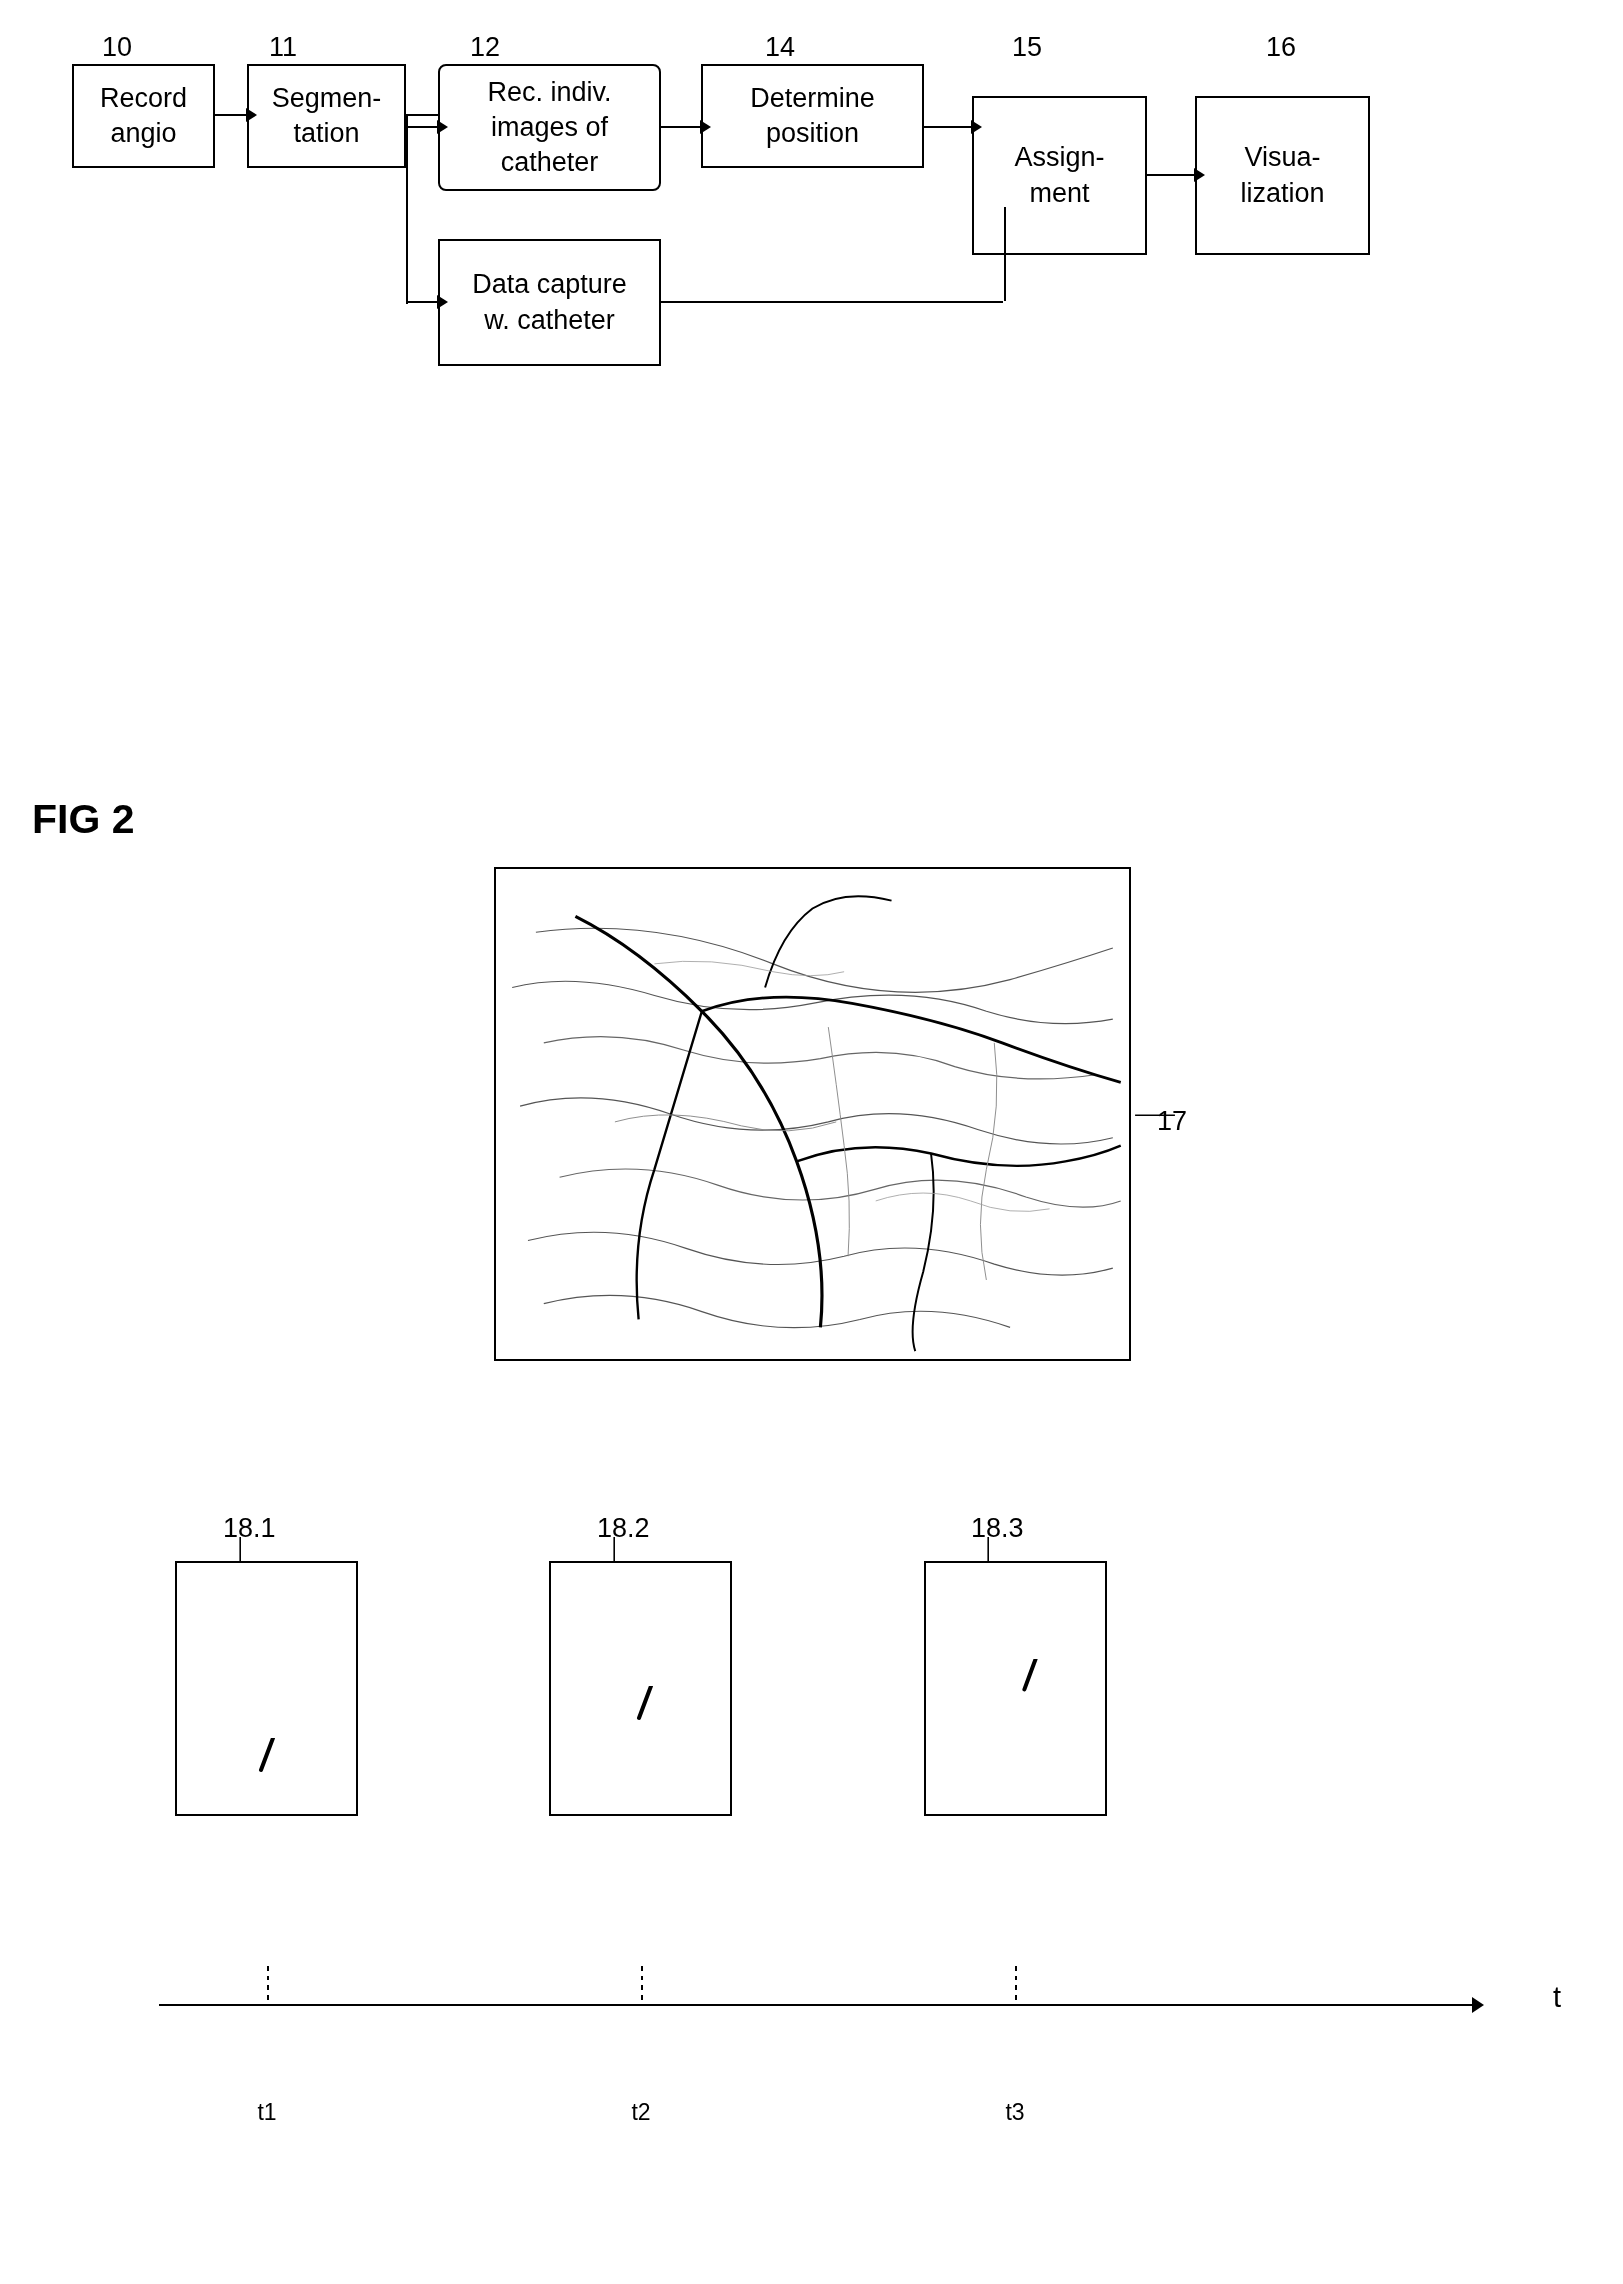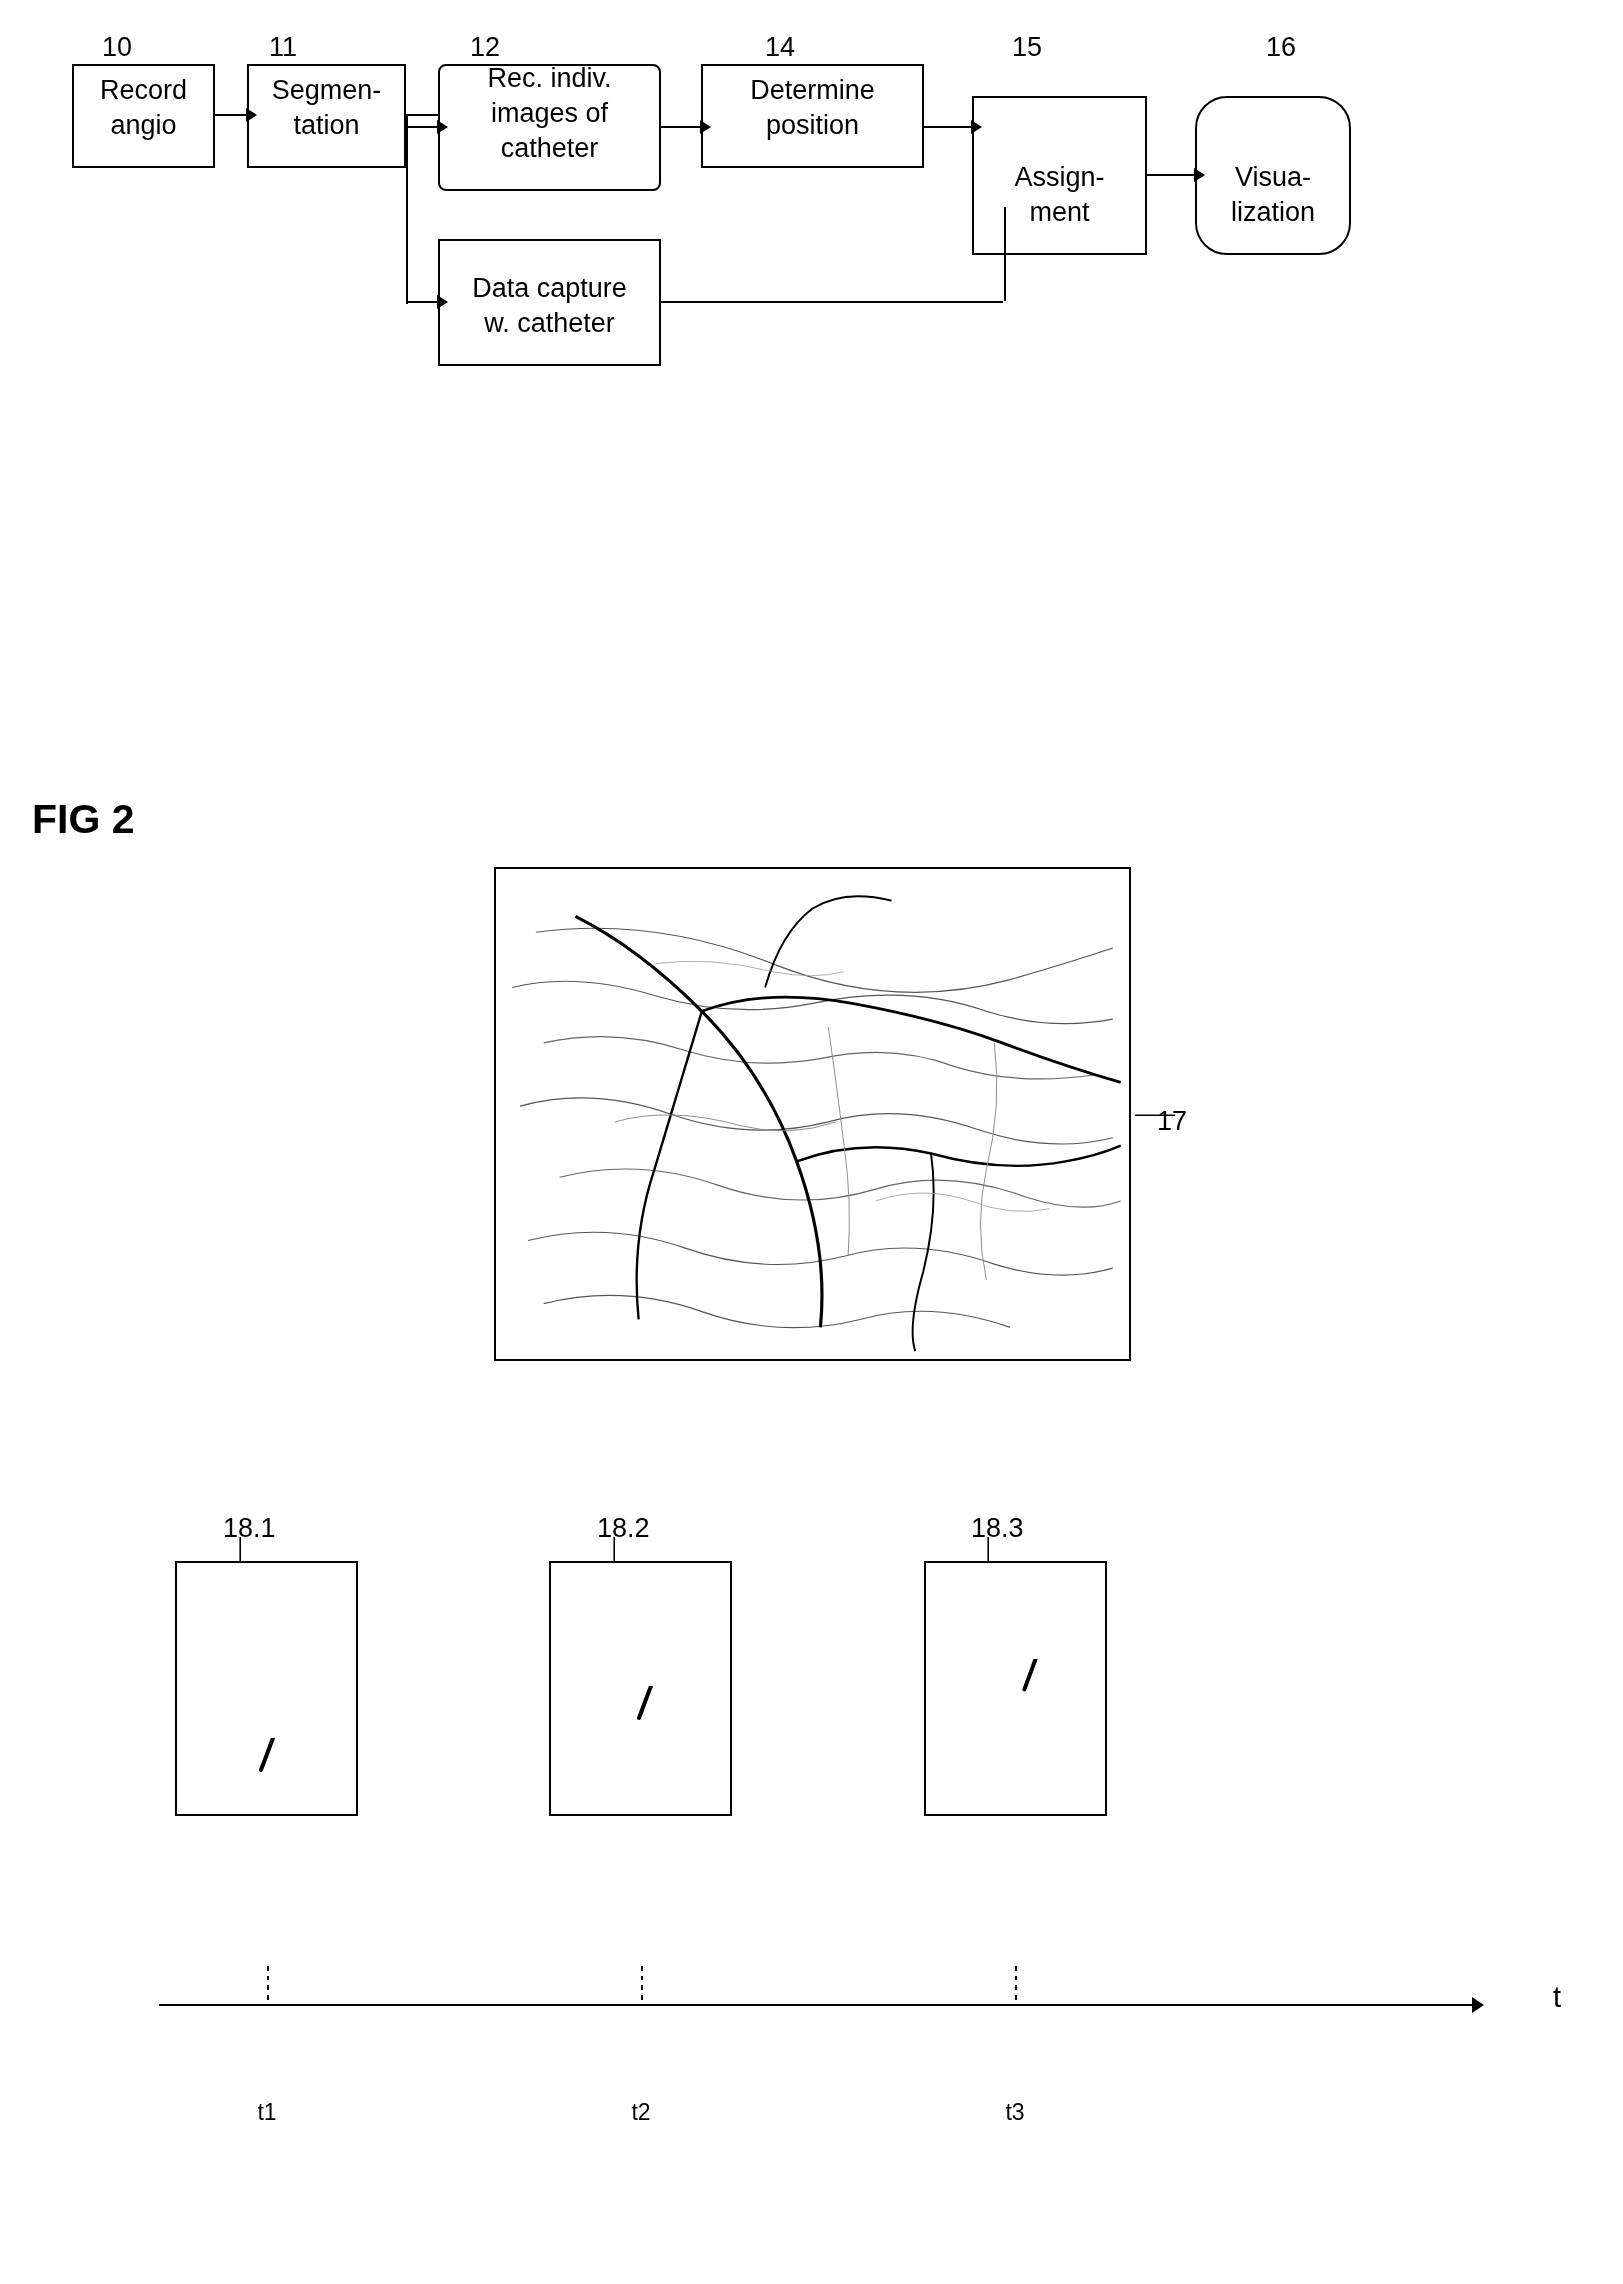--- a/index.html
+++ b/index.html
@@ -30,21 +30,21 @@
       position: relative;
       width: 1513px;
       height: 414px;
       margin-left: 16px;
     }
 
     .flow-box {
       position: absolute;
       border: 2.4px solid #000;
       display: flex;
-      align-items: flex-end;
+      align-items: center;
       justify-content: center;
       text-align: center;
       font-size: 27px;
       line-height: 1.3;
       background: #fff;
       padding: 23px;
     }
 
     .ref-num {
       position: absolute;
@@ -202,21 +202,21 @@
     <div class="flow-box" style="left:653px; top:32px; width:223px; height:104px;">
       <span>Determine
 position</span>
     </div>
 
     <div class="flow-box" style="left:924px; top:64px; width:175px; height:159px;">
       <span>Assign-
 ment</span>
     </div>
 
-    <div class="flow-box" style="left:1147px; top:64px; width:156px; height:159px;border-radius:32px;">
+    <div class="flow-box" style="left:1147px; top:64px; width:175px; height:159px;">
       <span>Visua-
 lization</span>
     </div>
 
     <div class="arrow arrow-h arrowhead-r" style="left:167px; top:82px; width:32px;"></div>
 
     <div class="arrow arrow-h" style="left:358px; top:82px; width:32px;"></div>
 
     <div class="arrow arrow-v" style="left:358px; top:82px; width:2.4px; height:190px;"></div>
 

